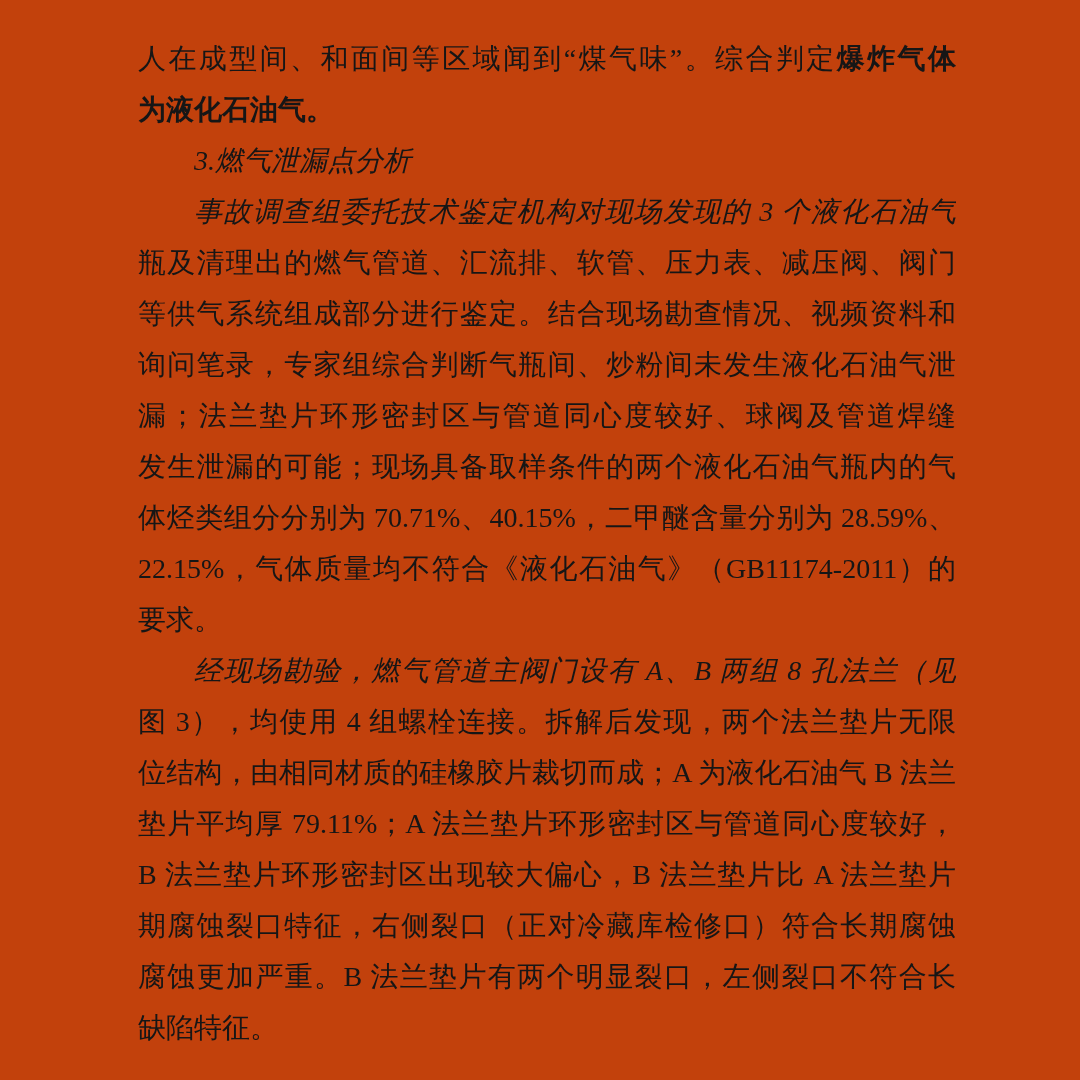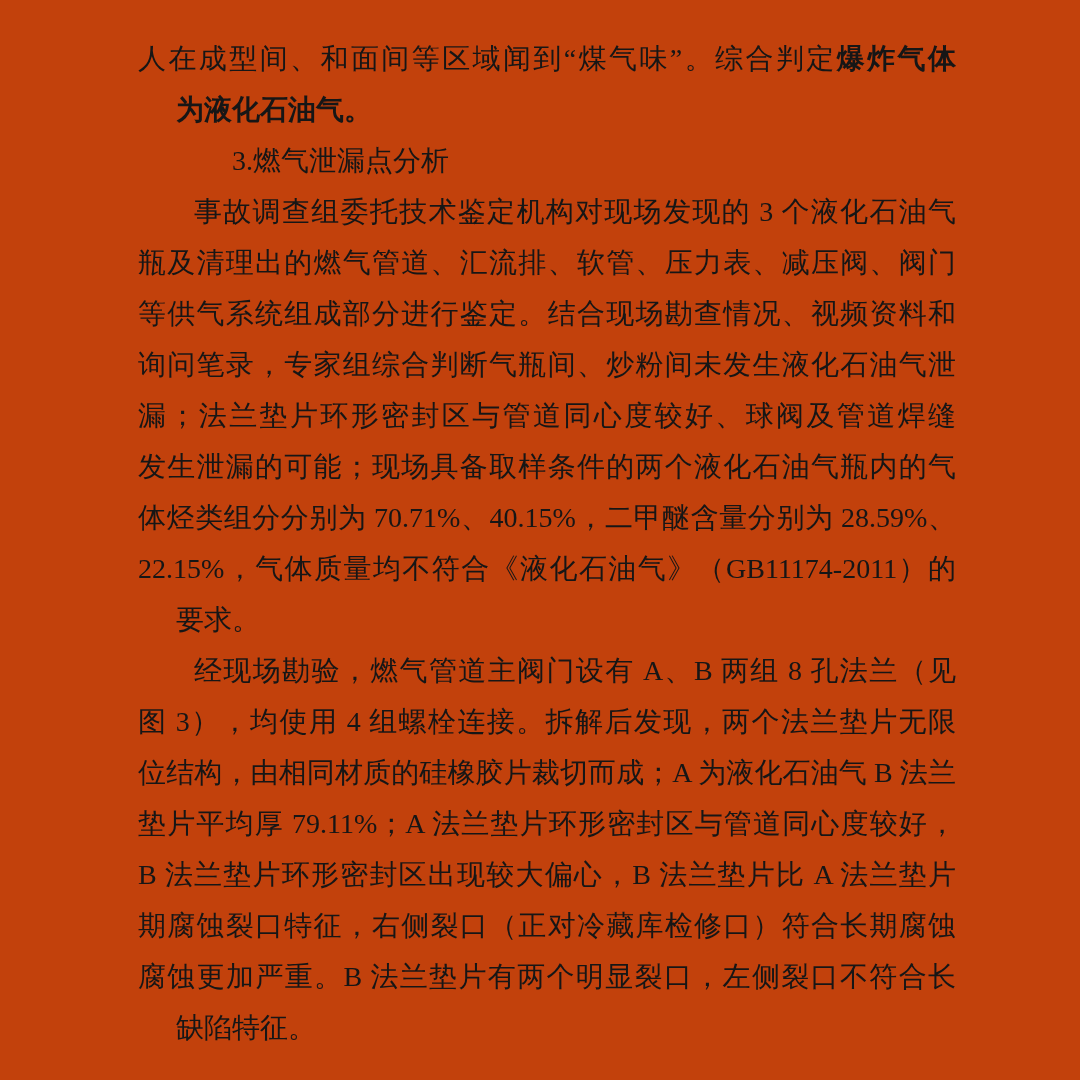--- a/index.html
+++ b/index.html
@@ -29,24 +29,24 @@
     line-height: 51px;
     height: 51px;
     overflow: hidden;
     white-space: normal;
     text-align: justify;
     text-align-last: justify;
   }
   .line.end {
     text-align: center;
     text-align-last: left;
-    margin-left: 38px;
   }
   .line.ind {
     text-indent: 56px;
+    font-style: italic;
   }
   .b {
     font-weight: 700;
     font-family: "DejaVu Sans", sans-serif;
   }
 </style>
 </head>
 <body>
 
 <div class="page">

